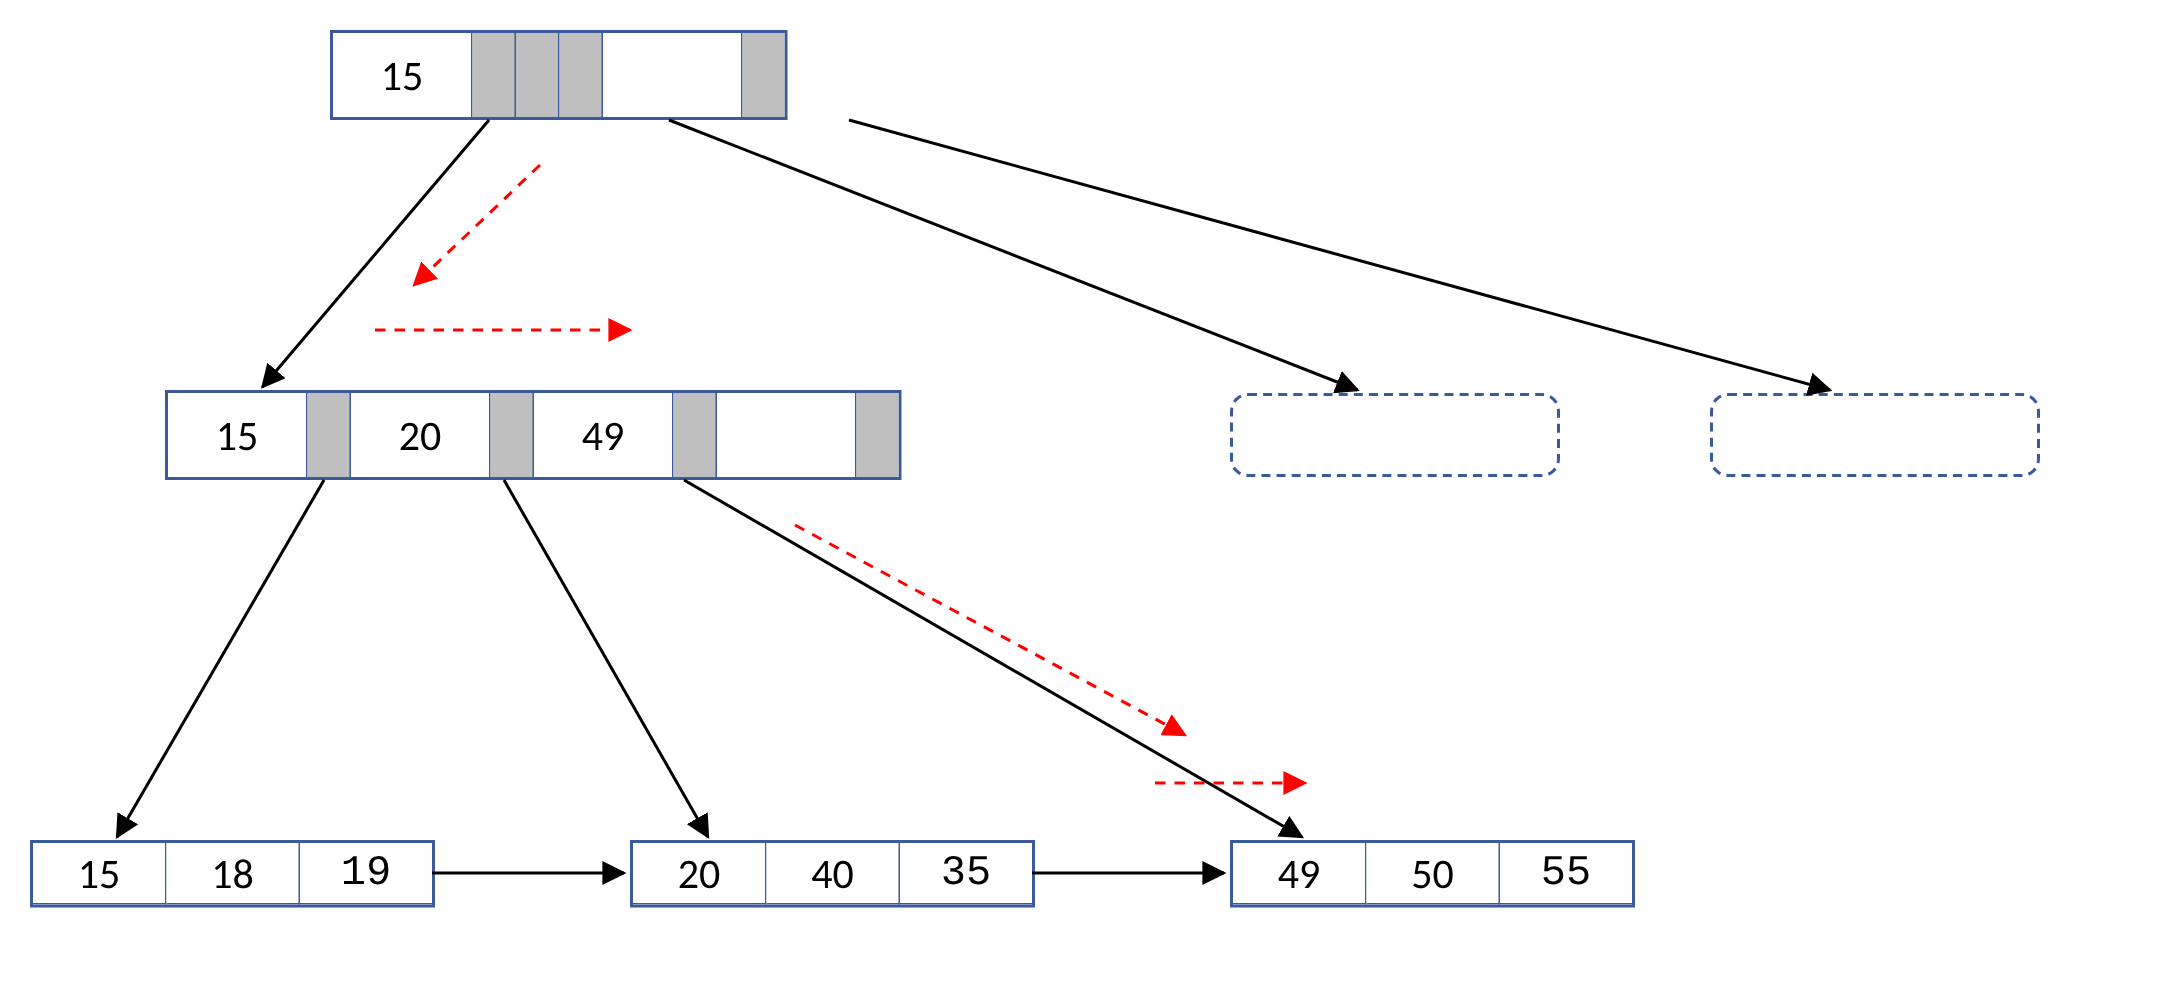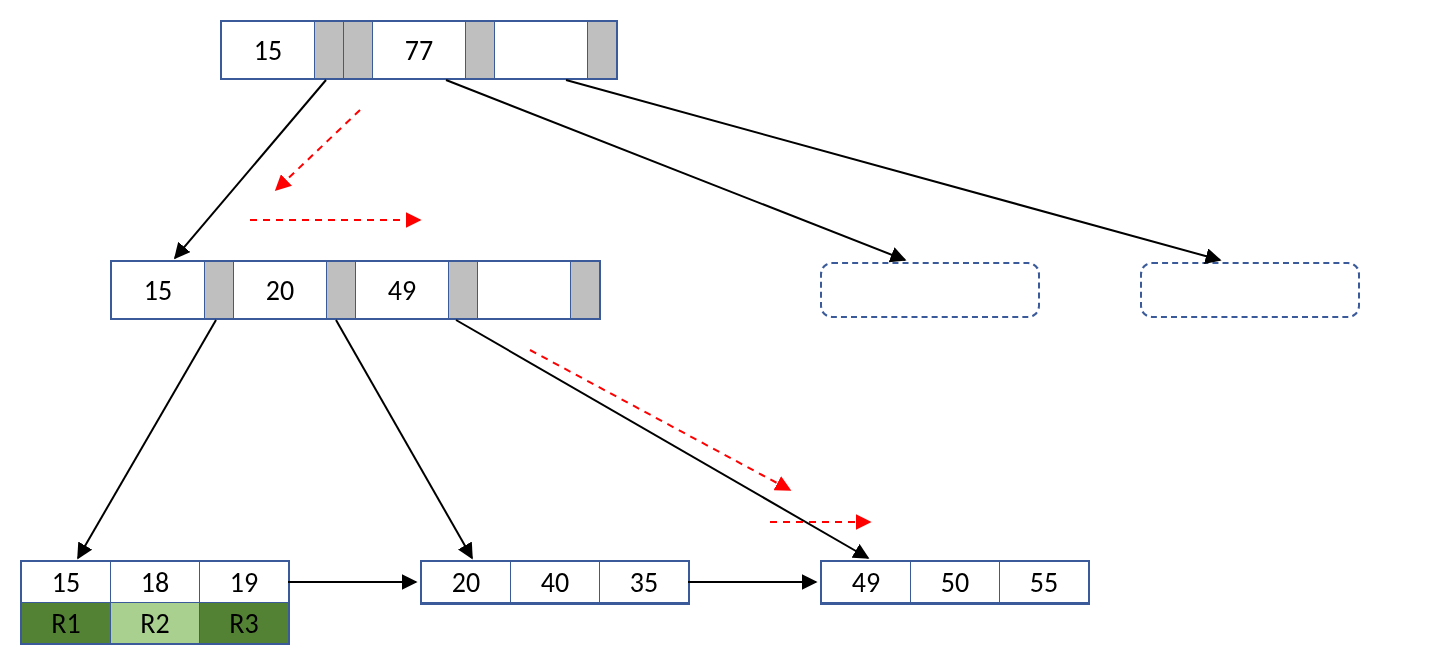--- a/index.html
+++ b/index.html
@@ -63,21 +63,21 @@
     display: flex;
   }
   .leaf .cell {
     width: 88px;
     height: 40px;
     display: flex;
     align-items: center;
     justify-content: center;
     border-right: 1px solid #3a5a9a;
   }
-  .leaf .cell:last-child { border-right: none; }
+  .leaf .cell:last-child { border-right: none; font-family: Liberation Mono, monospace; }
   .leaf .row.keys .cell { background: #fff; border-bottom: 1px solid #3a5a9a; }
   .leaf .row.recs .cell.dark  { background: #548235; }
   .leaf .row.recs .cell.light { background: #a9d08e; }
 
   
   .ph {
     position: absolute;
     border: 2px dashed #3a5a9a;
     border-radius: 12px;
     height: 56px;
@@ -86,21 +86,20 @@
   }
 </style>
 </head>
 <body>
 <div class="stage">
 
 <div class="inode" style="left:220px; top:20px;">
   <span class="key">15</span>
   <span class="ptr"></span>
   <span class="ptr"></span>
-  <span class="key">77</span>
   <span class="ptr"></span>
   <span class="key empty"></span>
   <span class="ptr"></span>
 </div>
 
 <div class="inode" style="left:110px; top:260px;">
   <span class="key">15</span>
   <span class="ptr"></span>
   <span class="key">20</span>
   <span class="ptr"></span>
@@ -111,25 +110,20 @@
 </div>
 
 <div class="ph" style="left:820px; top:262px; width:220px;"></div>
 <div class="ph" style="left:1140px; top:262px; width:220px;"></div>
 
 <div class="leaf" style="left:20px; top:560px;">
   <div class="row keys">
     <span class="cell">15</span>
     <span class="cell">18</span>
     <span class="cell">19</span>
-  </div>
-  <div class="row recs">
-    <span class="cell dark">R1</span>
-    <span class="cell light">R2</span>
-    <span class="cell dark">R3</span>
   </div>
 </div>
 
 <div class="leaf" style="left:420px; top:560px;">
   <div class="row keys">
     <span class="cell">20</span>
     <span class="cell">40</span>
     <span class="cell">35</span>
   </div>
 </div>

